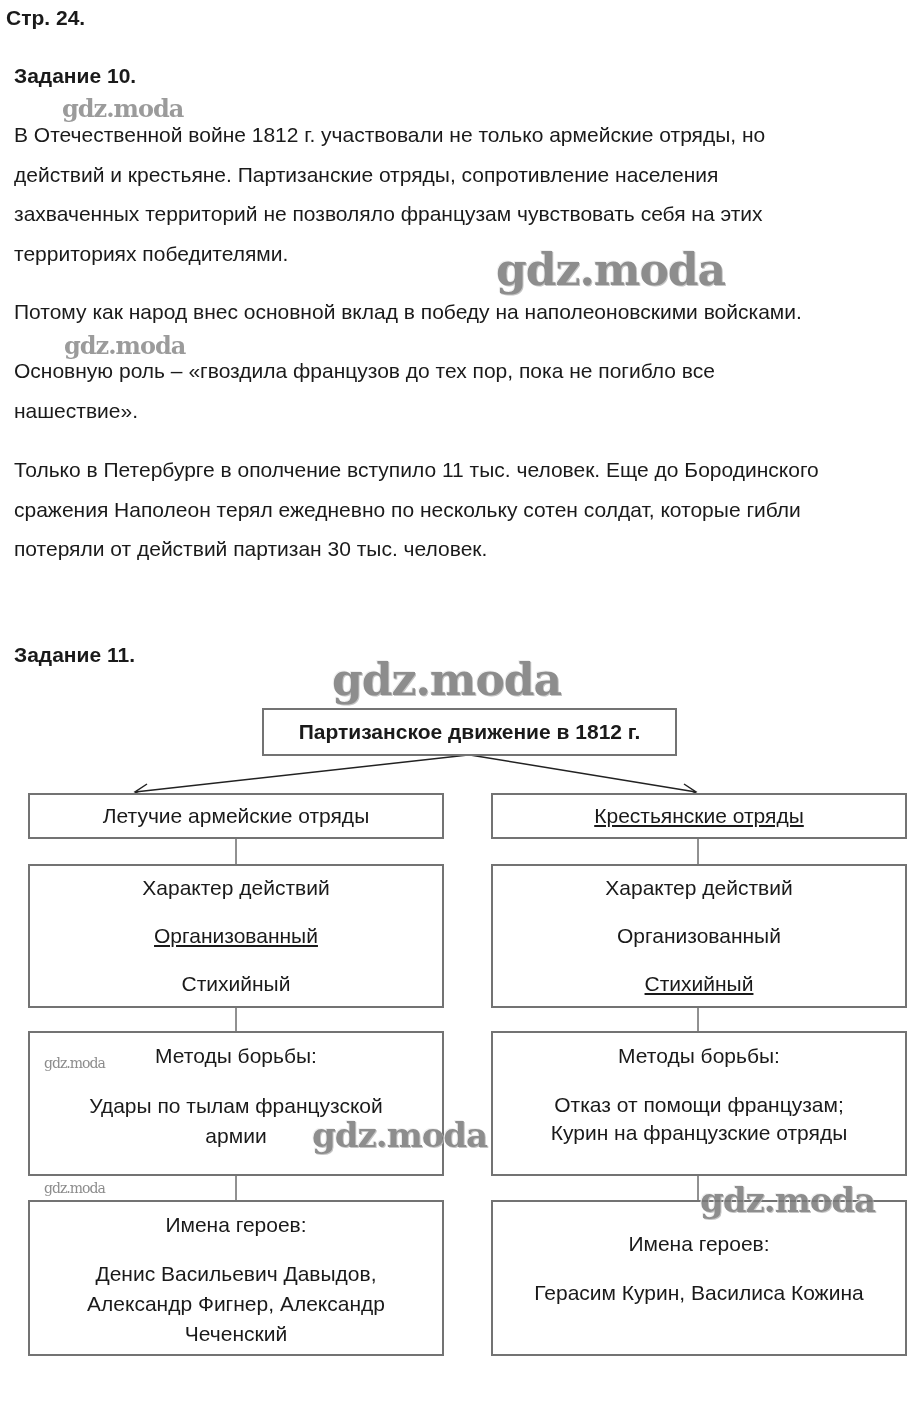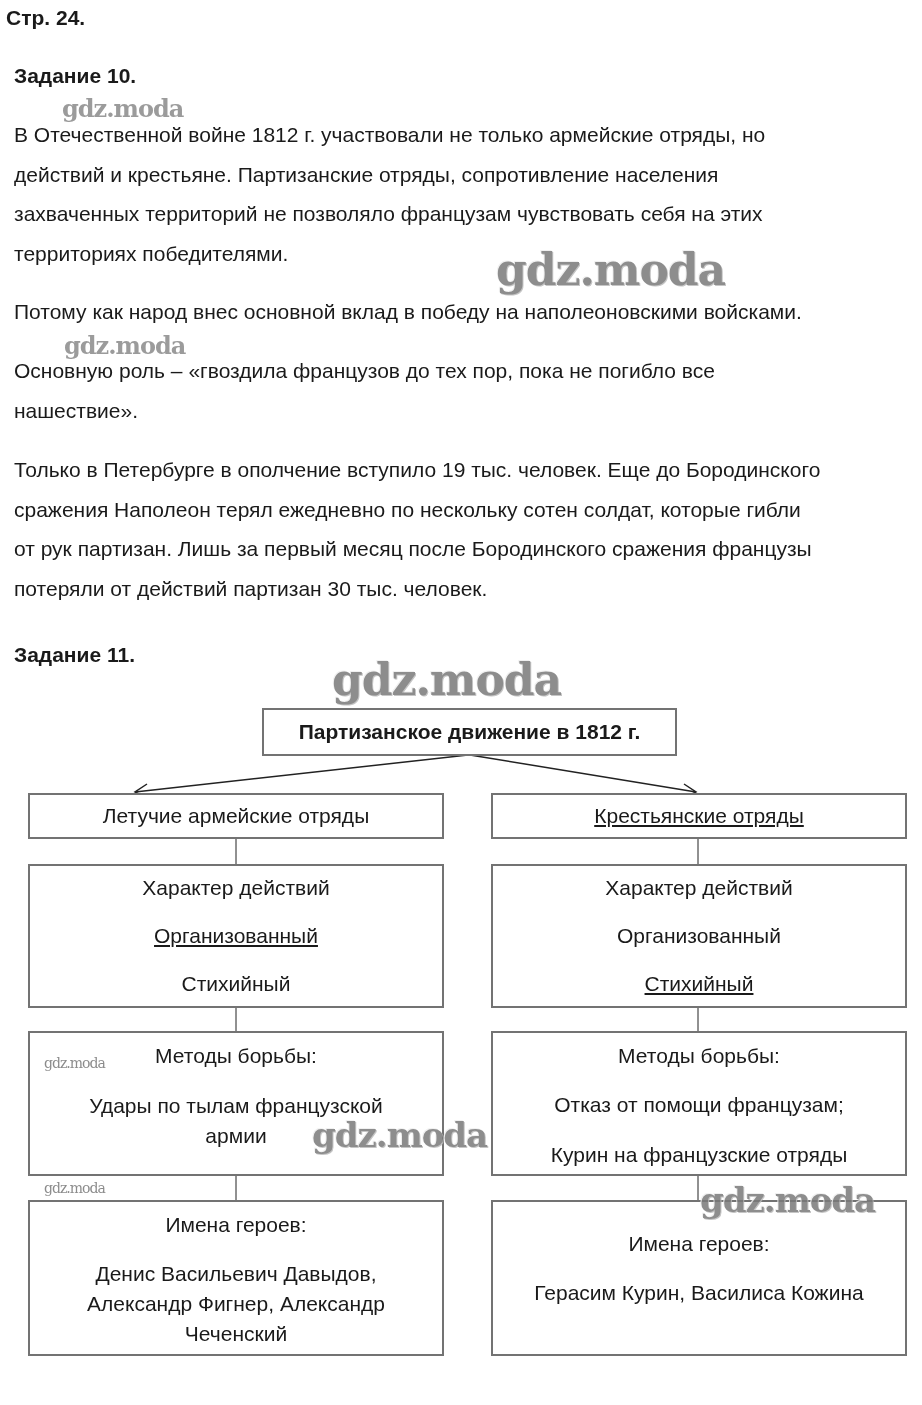--- a/index.html
+++ b/index.html
@@ -41,23 +41,22 @@
   <div>территориях победителями.</div>
 </div>
 <div class="abs para" style="top:292px">
   <div>Потому как народ внес основной вклад в победу на наполеоновскими войсками.</div>
 </div>
 <div class="abs para" style="top:351px">
   <div>Основную роль – «гвоздила французов до тех пор, пока не погибло все</div>
   <div>нашествие».</div>
 </div>
 <div class="abs para" style="top:450px">
-  <div>Только в Петербурге в ополчение вступило 19 тыс. человек. Еще до Бородинского</div>
+  <div>Только в Петербурге в ополчение вступило 11 тыс. человек. Еще до Бородинского</div>
   <div>сражения Наполеон терял ежедневно по нескольку сотен солдат, которые гибли</div>
-  <div>от рук партизан. Лишь за первый месяц после Бородинского сражения французы</div>
   <div>потеряли от действий партизан 30 тыс. человек.</div>
 </div>
 
 <div class="abs task-title" style="top:643px">Задание 11.</div>
 
 <svg class="lines" width="922" height="1405">
   <line x1="468" y1="755" x2="135" y2="792" stroke="#222" stroke-width="1.5"></line>
   <polyline points="147,784 135,792 147,798" fill="none" stroke="#222" stroke-width="1.5"></polyline>
   <line x1="468" y1="755" x2="395" y2="792" stroke="none"></line>
   <line x1="470" y1="755" x2="395" y2="755" stroke="none"></line>
@@ -115,21 +114,21 @@
 <div class="box" style="left:491px;top:793px;width:416px;height:46px;line-height:42px;text-decoration:underline;">
   <span>Крестьянские отряды</span>
 </div>
 <div class="box" style="left:491px;top:864px;width:416px;height:144px;padding-top:8px;">
   <span class="ln" style="line-height:28px;margin-bottom:20px">Характер действий</span>
   <span class="ln" style="line-height:28px;margin-bottom:20px">Организованный</span>
   <span class="ln u" style="line-height:28px">Стихийный</span>
 </div>
 <div class="box" style="left:491px;top:1031px;width:416px;height:145px;padding-top:9px;">
   <span class="ln" style="line-height:28px;margin-bottom:21px">Методы борьбы:</span>
-  <span class="ln" style="line-height:28px;margin-bottom:22px">Отказ от помощи французам;</span>
+  <span class="ln" style="line-height:28px;">Отказ от помощи французам;</span>
   <span class="ln" style="line-height:28px">Курин на французские отряды</span>
 </div>
 <div class="box" style="left:491px;top:1200px;width:416px;height:156px;padding-top:28px;">
   <span class="ln" style="line-height:28px;margin-bottom:21px">Имена героев:</span>
   <span class="ln" style="line-height:28px">Герасим Курин, Василиса Кожина</span>
 </div>
 
 <div class="abs wm wm-small" style="left:44px;top:1055px">gdz.moda</div>
 <div class="abs wm wm-big" style="left:312px;top:1115px;font-size:34px">gdz.moda</div>
 <div class="abs wm wm-small" style="left:44px;top:1180px">gdz.moda</div>

